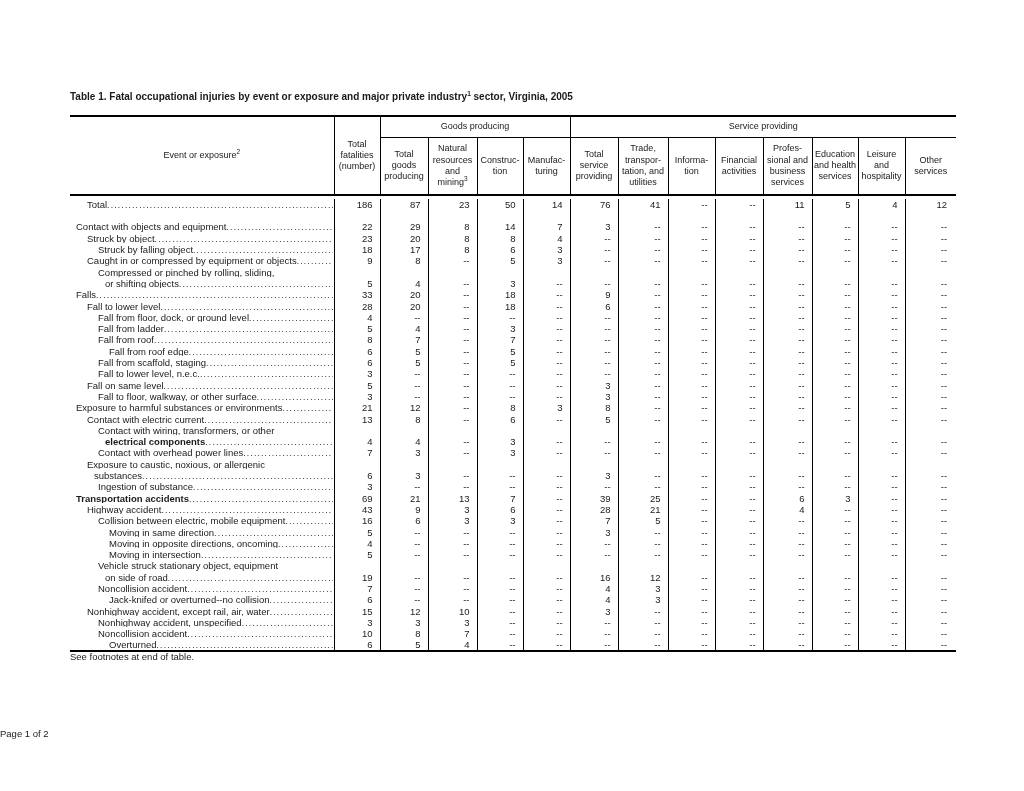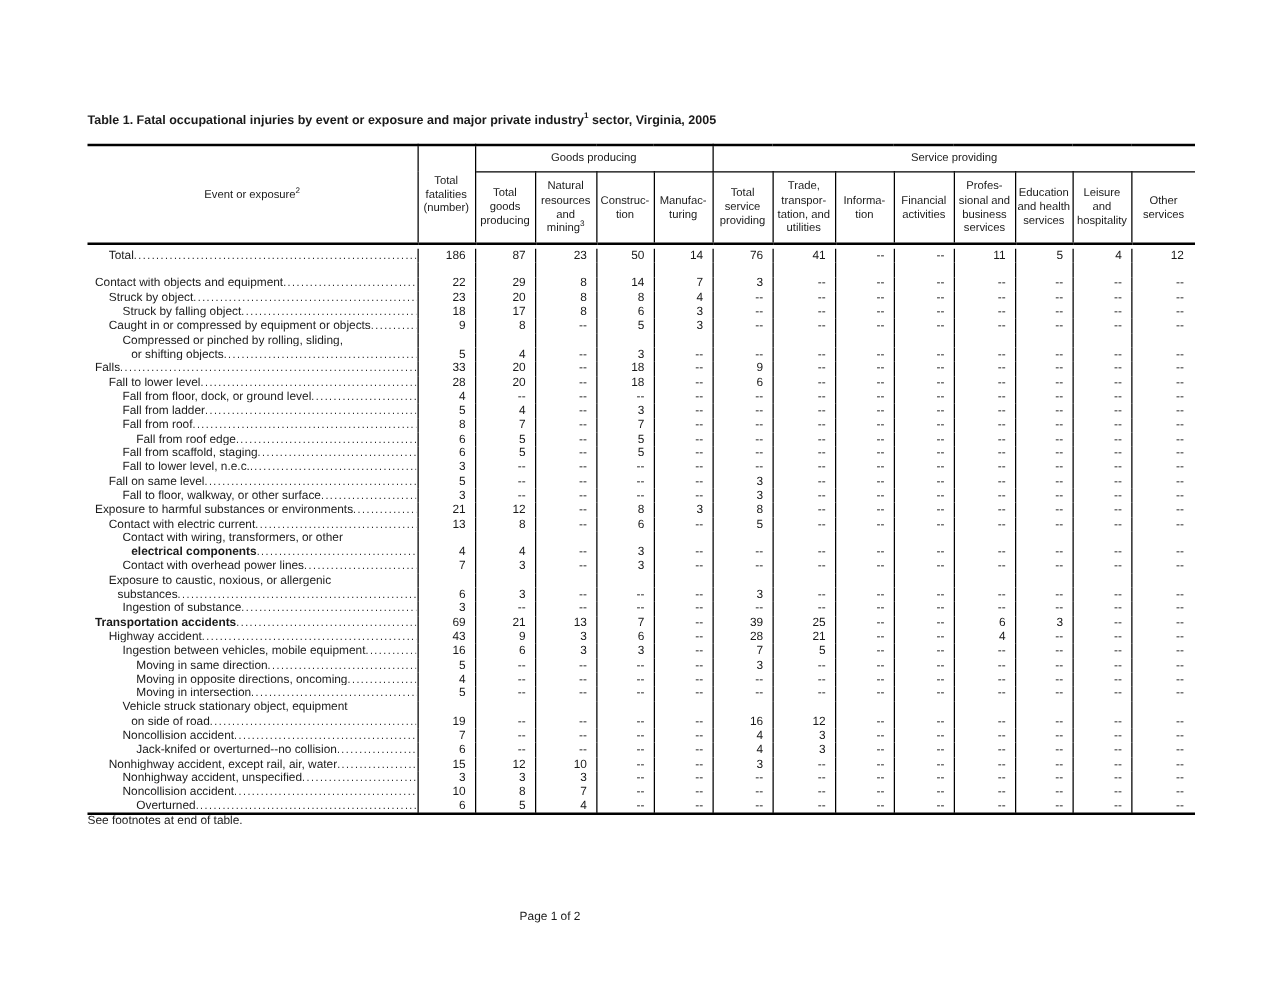--- a/index.html
+++ b/index.html
@@ -44,21 +44,21 @@
   td.num.last { border-right:none; padding-right:9px; }
   .cellflex { display:flex; align-items:baseline; overflow:hidden; }
   .lab { white-space:nowrap; }
   .dots { flex:1 1 auto; min-width:0; overflow:hidden; white-space:nowrap; color:#222; margin-right:1px; }
   .dots::after {
     content:"..........................................................................................................................................................";
     letter-spacing:1.2px; font-size:8.5px;
   }
 
   .footnote { position:absolute; left:70px; top:651px; font-size:9.5px; }
-  .pagenum  { position:absolute; left:0; top:728px; width:880px; text-align:center; font-size:9.5px; }
+  .pagenum  { position:absolute; left:0; top:728px; width:880px; text-align:left; font-size:9.5px; }
 </style>
 </head>
 <body>
 
 <div class="title"><span>Table 1. Fatal occupational injuries by event or exposure and major private industry</span><sup>1</sup><span> sector, Virginia, 2005</span></div>
 
 <div class="tablewrap">
   <table>
     <colgroup id="colgroup">
         <col style="width: 264px;">
@@ -703,21 +703,21 @@
           <td class="num">--</td>
           <td class="num">--</td>
           <td class="num">4</td>
           <td class="num">--</td>
           <td class="num">--</td>
           <td class="num last">--</td>
         </tr>
         <tr>
           <td class="label">
             <div class="cellflex">
-              <span class="lab" style="padding-left: 28px;">Ingestion between vehicles, mobile equipment</span>
+              <span class="lab" style="padding-left: 28px;">Collision between electric, mobile equipment</span>
               <span class="dots"></span>
             </div>
           </td>
           <td class="num">16</td>
           <td class="num">6</td>
           <td class="num">3</td>
           <td class="num">3</td>
           <td class="num">--</td>
           <td class="num">7</td>
           <td class="num">5</td>

